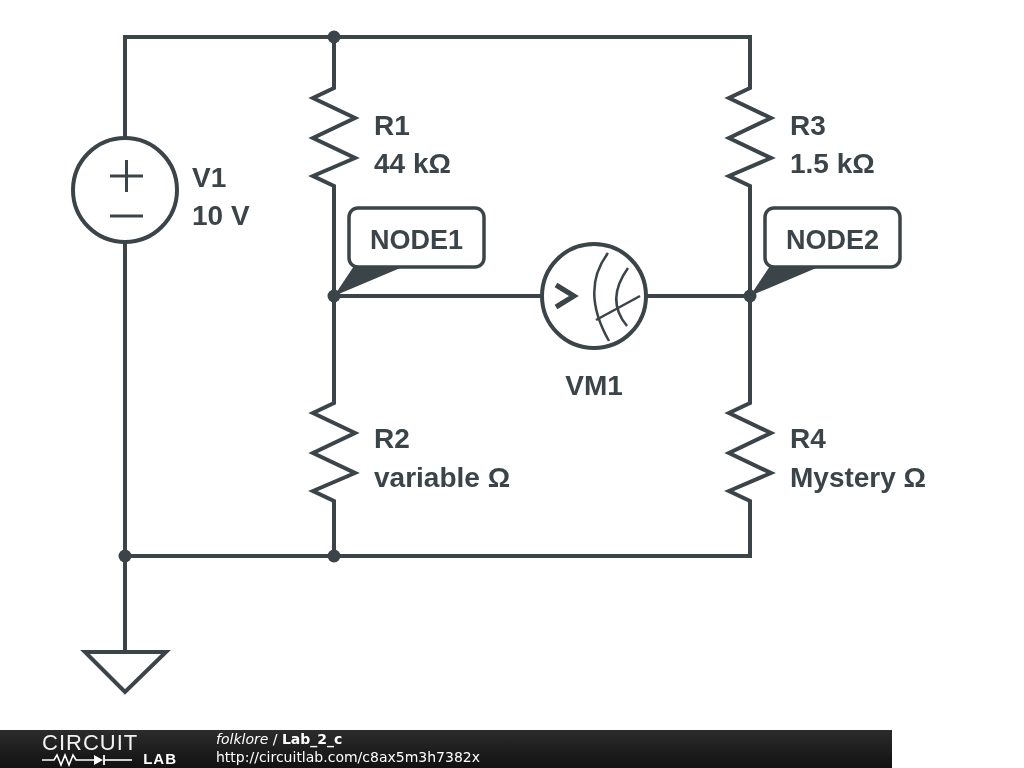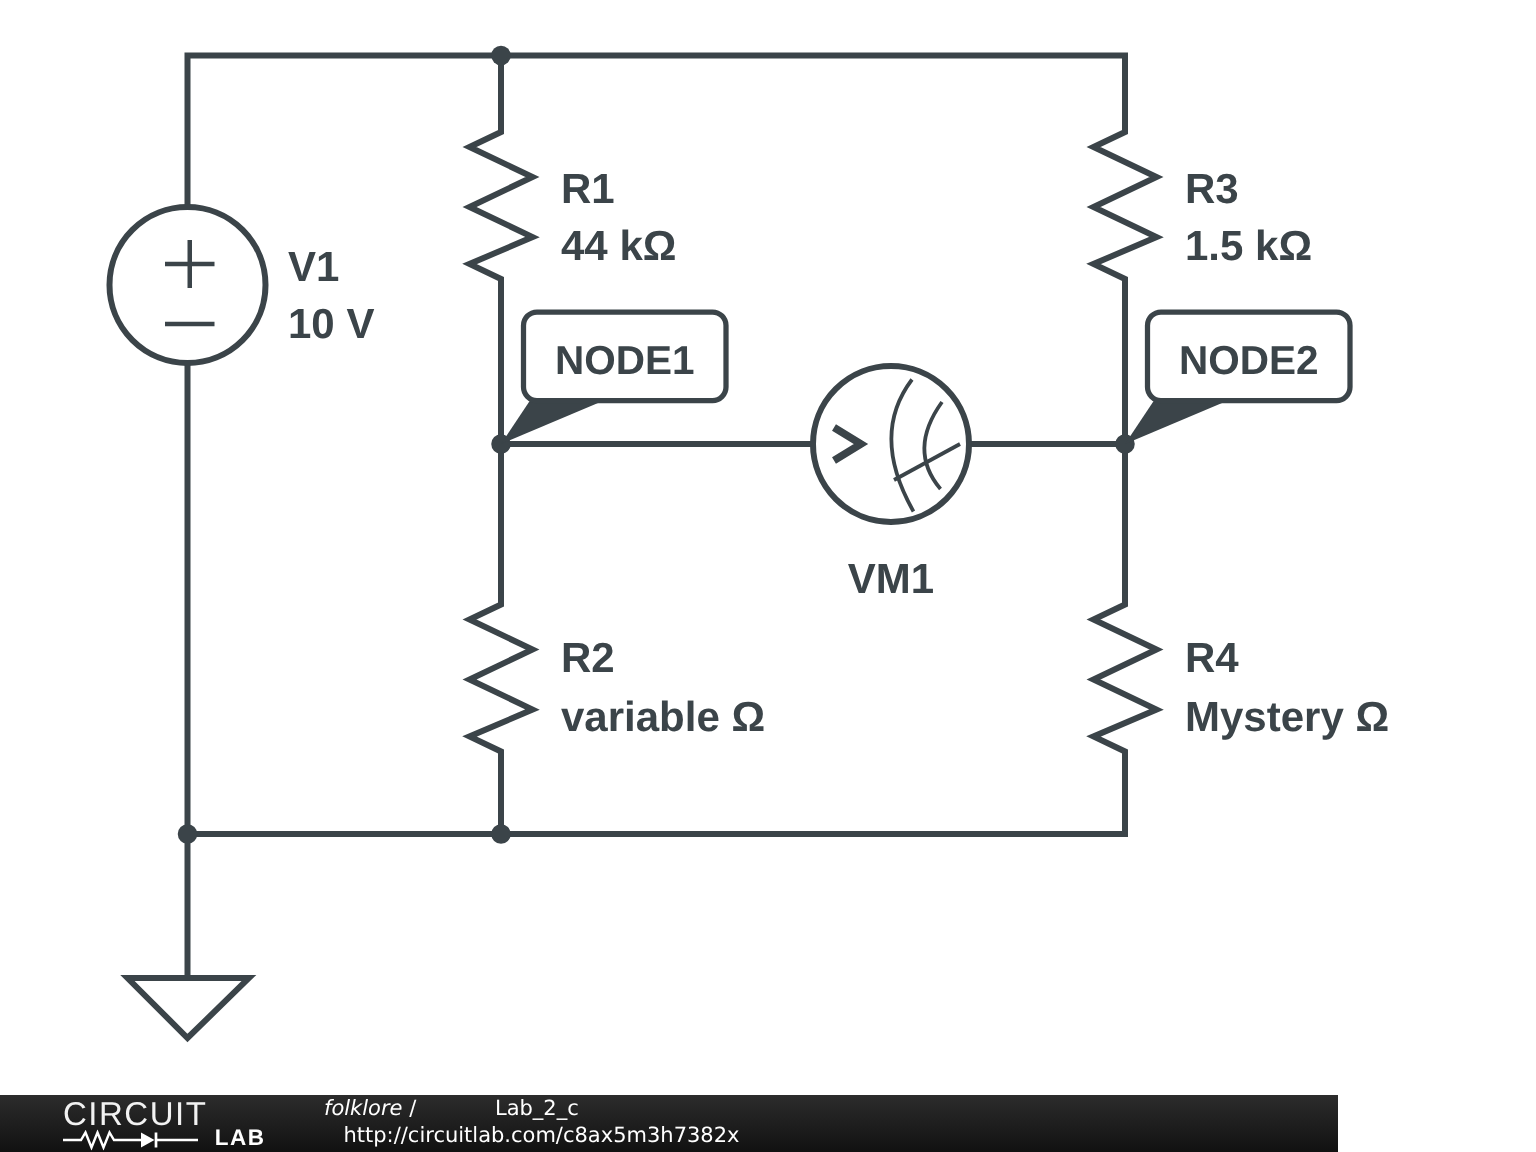--- a/index.html
+++ b/index.html
@@ -16,22 +16,22 @@
   #footer { position:absolute; left:0; top:730px; width:892px; height:38px;
             background:linear-gradient(#2c2c2c, #111111); color:#ffffff; }
   #logo { position:absolute; left:42px; top:1px; width:135px; height:36px; }
   #logo-circuit { position:absolute; left:0; top:-1px; font-family:"Liberation Sans", sans-serif;
                   font-size:22px; font-weight:normal; letter-spacing:1px; color:#f2f2f2; }
   #logo-lab { position:absolute; right:0; top:19px; font-family:"Liberation Sans", sans-serif;
               font-size:15px; font-weight:bold; color:#ffffff; letter-spacing:1px; }
   #logo-line { position:absolute; left:0; top:22px; width:90px; height:14px; }
   #footer-title { position:absolute; left:216px; top:1px; font-family:"DejaVu Sans", sans-serif; font-size:14px; }
   #footer-title .owner { font-style:italic;text-align:right; }
-  #footer-title .proj { font-weight:normal;margin-left:48px; }
-  #footer-url { position:absolute; left:216px; top:19px; font-family:"DejaVu Sans", sans-serif; font-size:14px;margin-left:13px; }
+  #footer-title .proj { font-weight:bold; }
+  #footer-url { position:absolute; left:216px; top:19px; font-family:"DejaVu Sans", sans-serif; font-size:14px; }
 </style>
 </head>
 <body>
 
 <svg id="schematic" viewBox="0 0 1024 730" xmlns="http://www.w3.org/2000/svg">
 
   <g>
     <polyline class="wire" points="125,138 125,37 750,37 750,80"></polyline>
     <line class="wire" x1="334" y1="37" x2="334" y2="80"></line>
     <line class="wire" x1="334" y1="190" x2="334" y2="395"></line>

